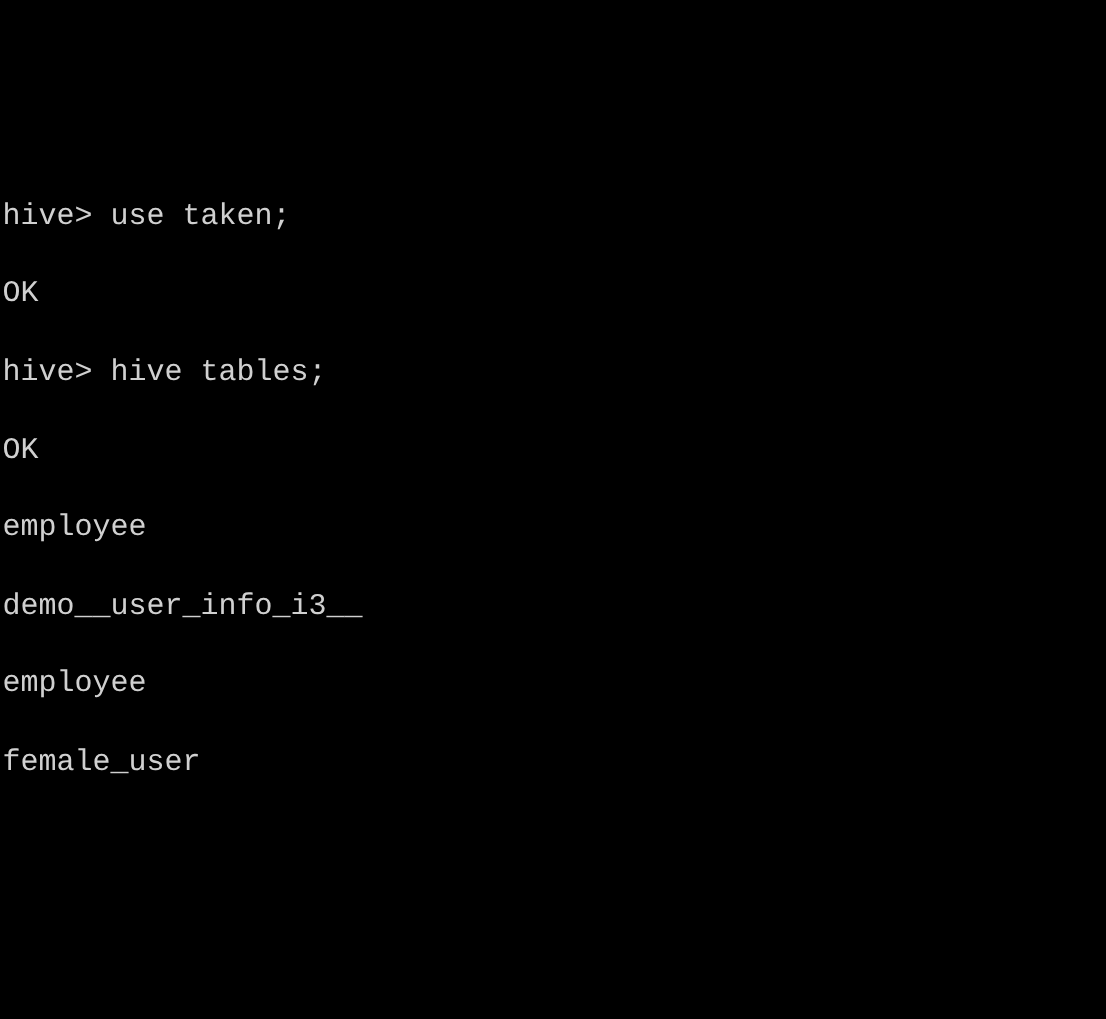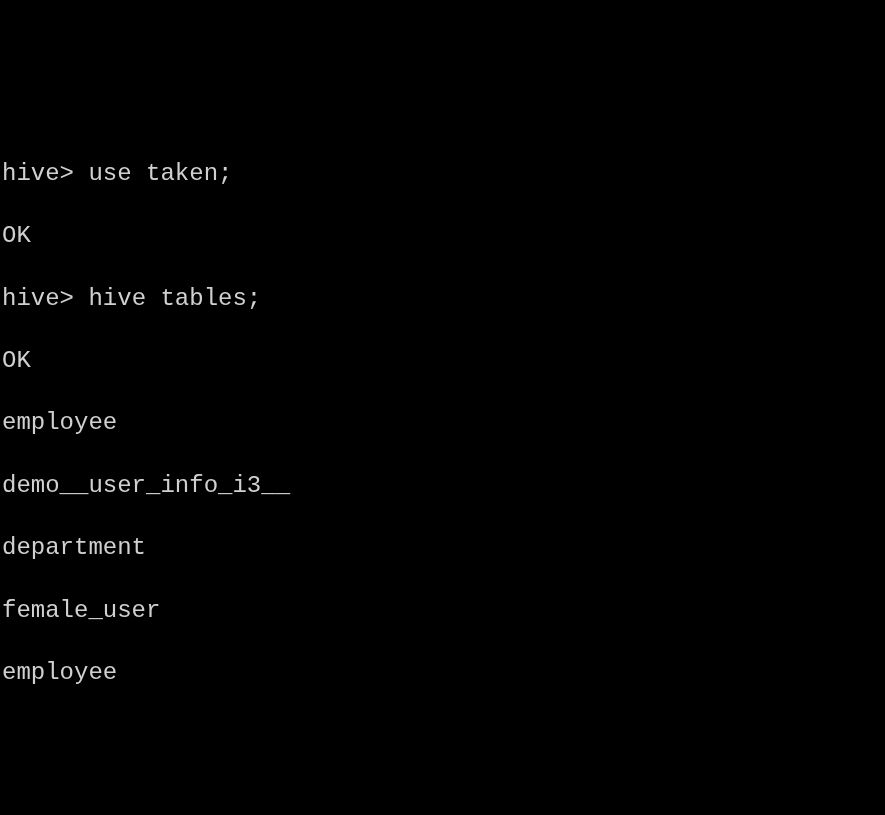--- a/index.html
+++ b/index.html
@@ -27,23 +27,22 @@
 
 
 
 <div class="terminal">
 <span class="line"><span>hive&gt; </span><span>use taken;</span></span>
 <span class="line">OK</span>
 <span class="line"><span>hive&gt; </span><span>hive tables;</span></span>
 <span class="line">OK</span>
 <span class="line">employee</span>
 <span class="line">demo__user_info_i3__</span>
-<span class="line">department</span>
+<span class="line">employee</span>
 <span class="line">female_user</span>
-<span class="line">employee</span>
 
 
 
 
 
 
 
 
 
 

